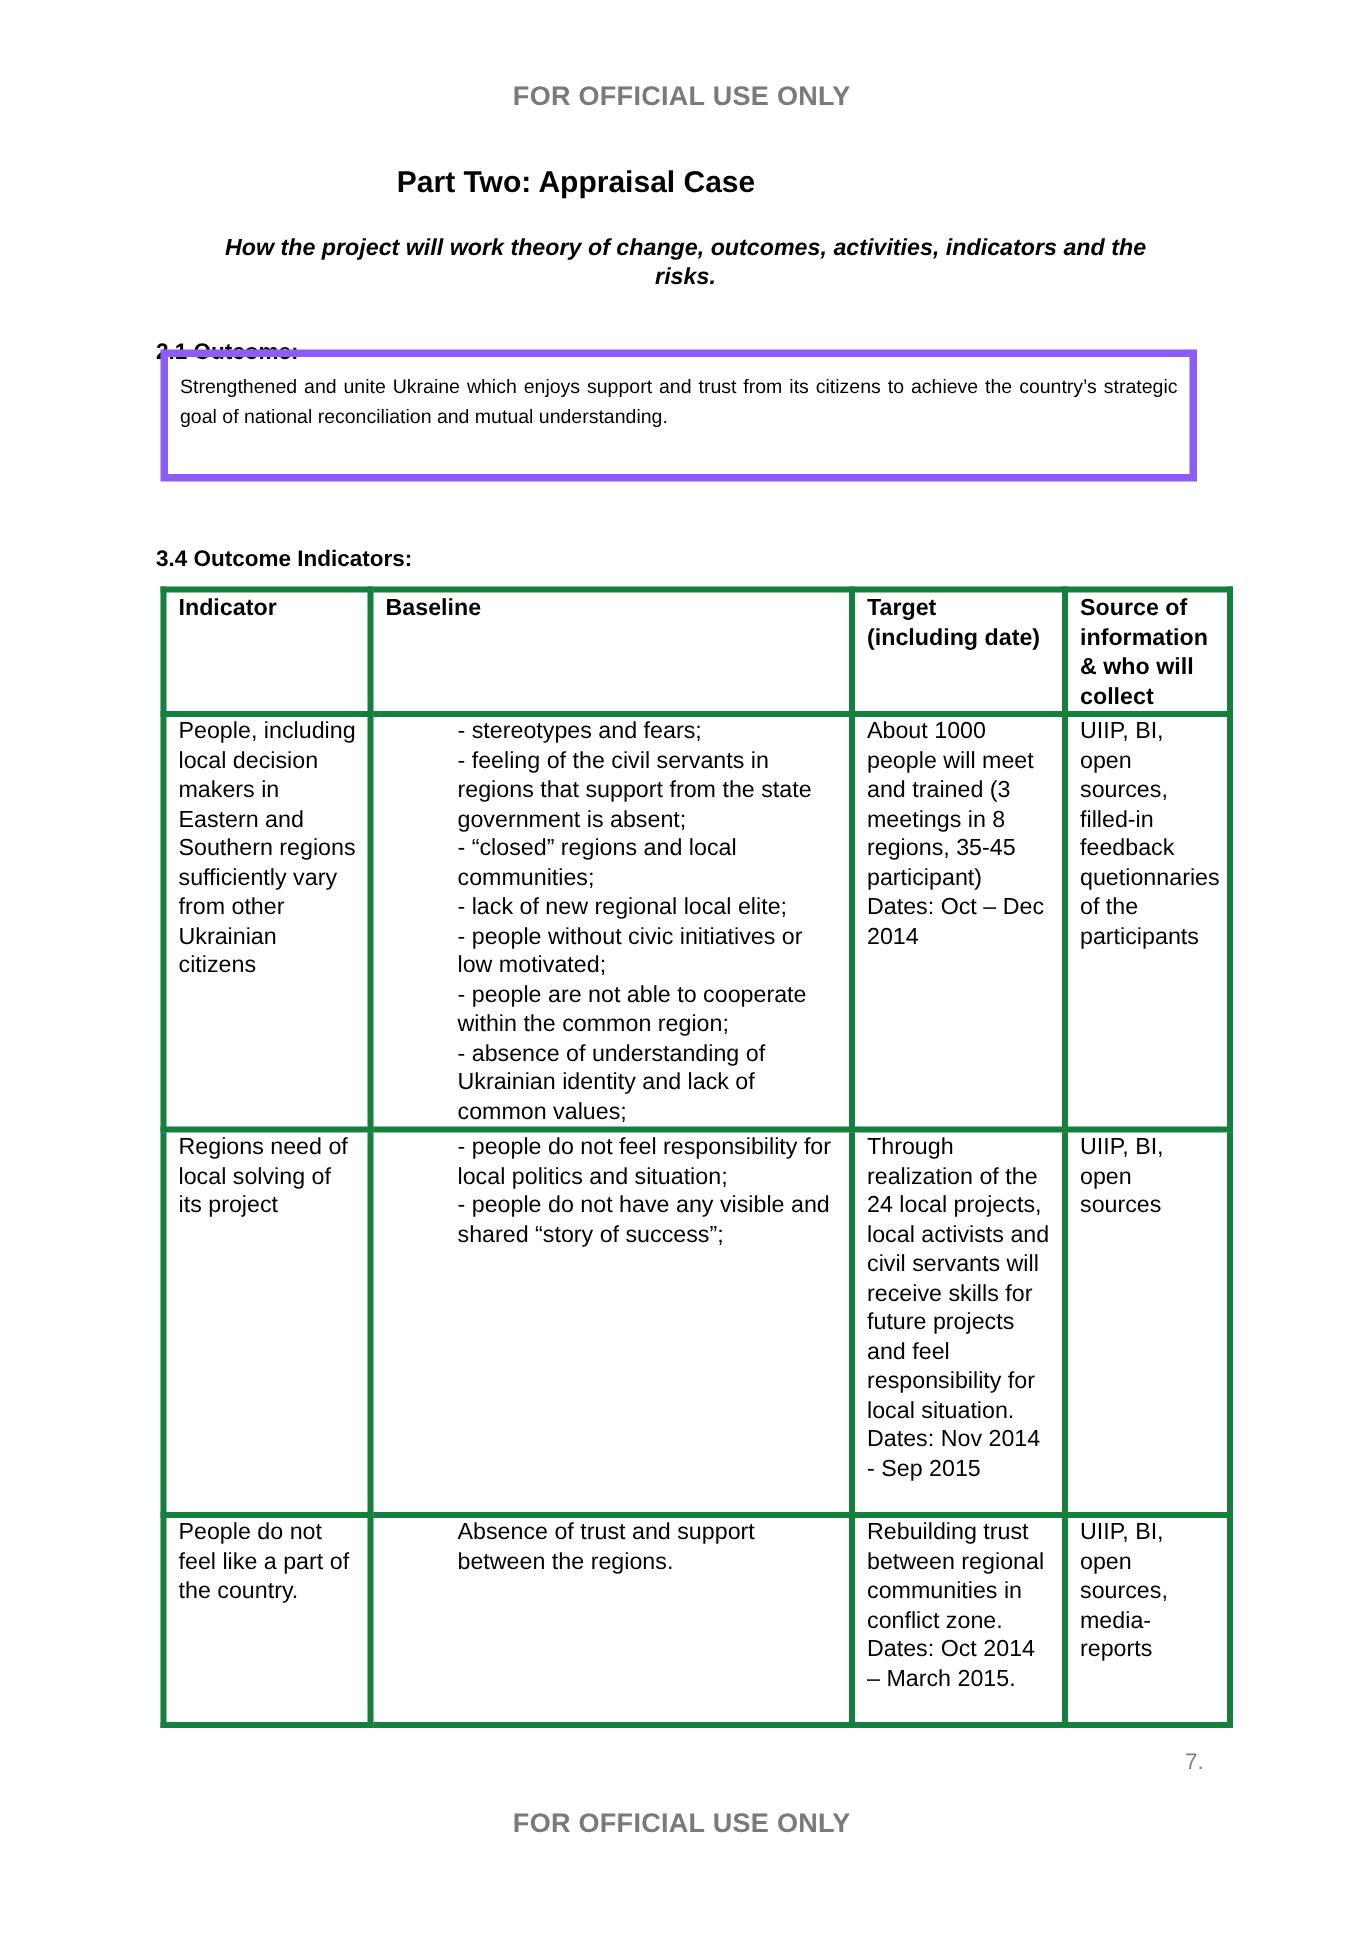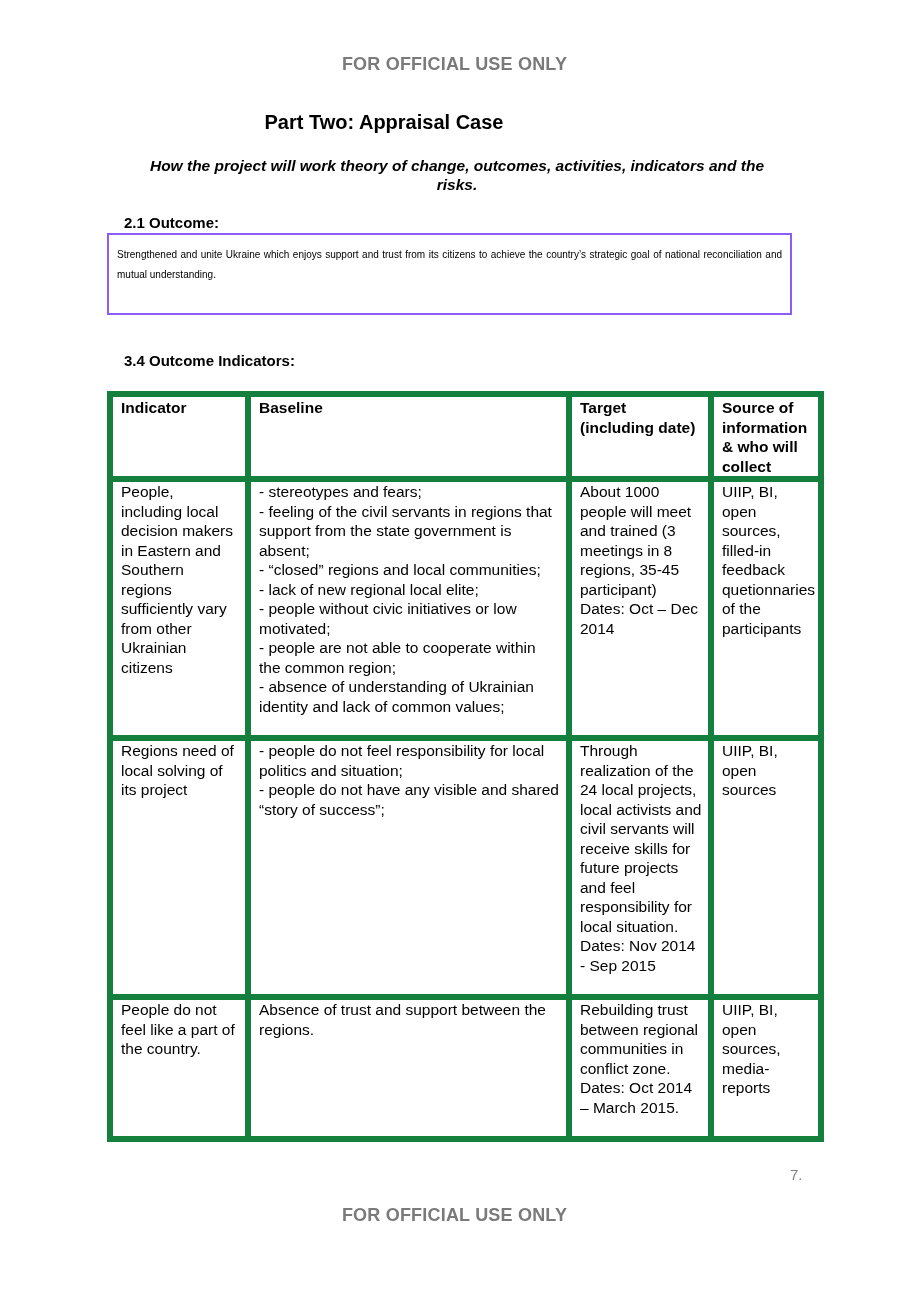--- a/index.html
+++ b/index.html
@@ -12,44 +12,44 @@
   .footer-mark { top: 1205px; }
   .page-title {
     position: absolute; top: 111px; left: 0; width: 768px; text-align: center;
     font-size: 20px; font-weight: bold;
   }
   .subtitle {
     position: absolute; top: 156px; left: 130px; width: 654px; text-align: center;
     font-size: 15.5px; font-weight: bold; font-style: italic; line-height: 19px;
   }
   .section-heading {
-    position: absolute; left: 124px; font-size: 15px; font-weight: bold;
+    position: absolute; left: 104px; font-size: 15px; font-weight: bold; margin-top: 12px;
   }
   #outcome-heading { top: 214px; }
   #indicators-heading { top: 352px; }
   .outcome-box {
     position: absolute; top: 233px; left: 107px; width: 665px; height: 56px;
-    border: 2px solid #8b5cf6; padding: 10px 8px 12px 8px;
-    font-size: 10px; line-height: 20px; text-align: justify;
+    border: 5px solid #8b5cf6; padding: 10px 8px 12px 8px;
+    font-size: 13px; line-height: 20px; text-align: justify;
   }
   table.indicators {
     position: absolute; top: 391px; left: 107px;
     border-collapse: collapse; table-layout: fixed; width: 711px;
     font-size: 15.5px; line-height: 19.5px;
   }
   table.indicators th, table.indicators td {
-    border: 6px solid #15803d; vertical-align: top; text-align: left;
+    border: 4px solid #15803d; vertical-align: top; text-align: left;
     padding: 0 6px 0 8px;
   }
   table.indicators th { font-weight: bold; height: 78px; padding-top: 1px; }
   col.c1 { width: 138px; } col.c2 { width: 321px; } col.c3 { width: 142px; } col.c4 { width: 110px; }
   tr.r1 td { height: 253px; }
   tr.r2 td { height: 253px; }
   tr.r3 td { height: 136px; }
-  .line { display: block; }
+  .line { display: block; margin-left: 48px; }
   .page-number {
     position: absolute; top: 1166px; left: 790px; font-size: 15px; color: #808080;
   }
 </style>
 </head>
 <body>
 
 <div class="header-mark">FOR OFFICIAL USE ONLY</div>
 
 <div class="page-title">Part Two: Appraisal Case</div>

